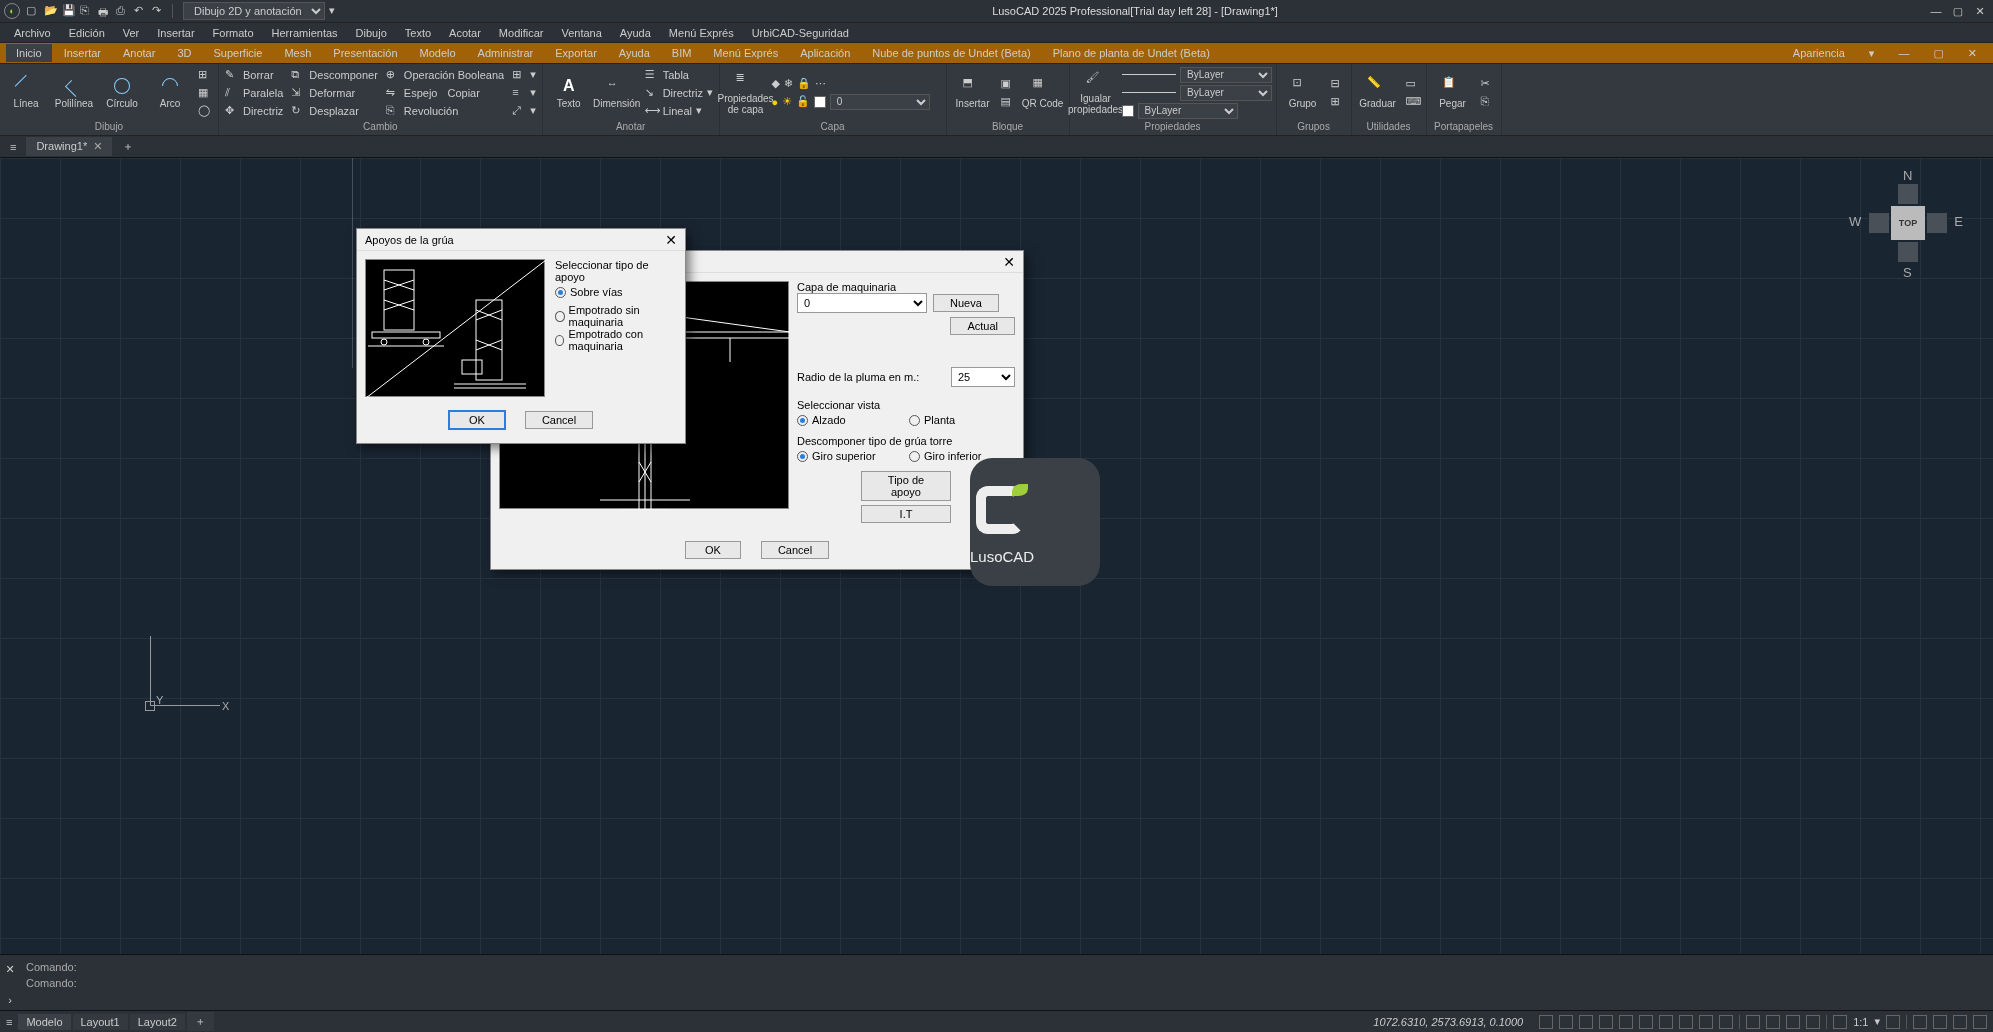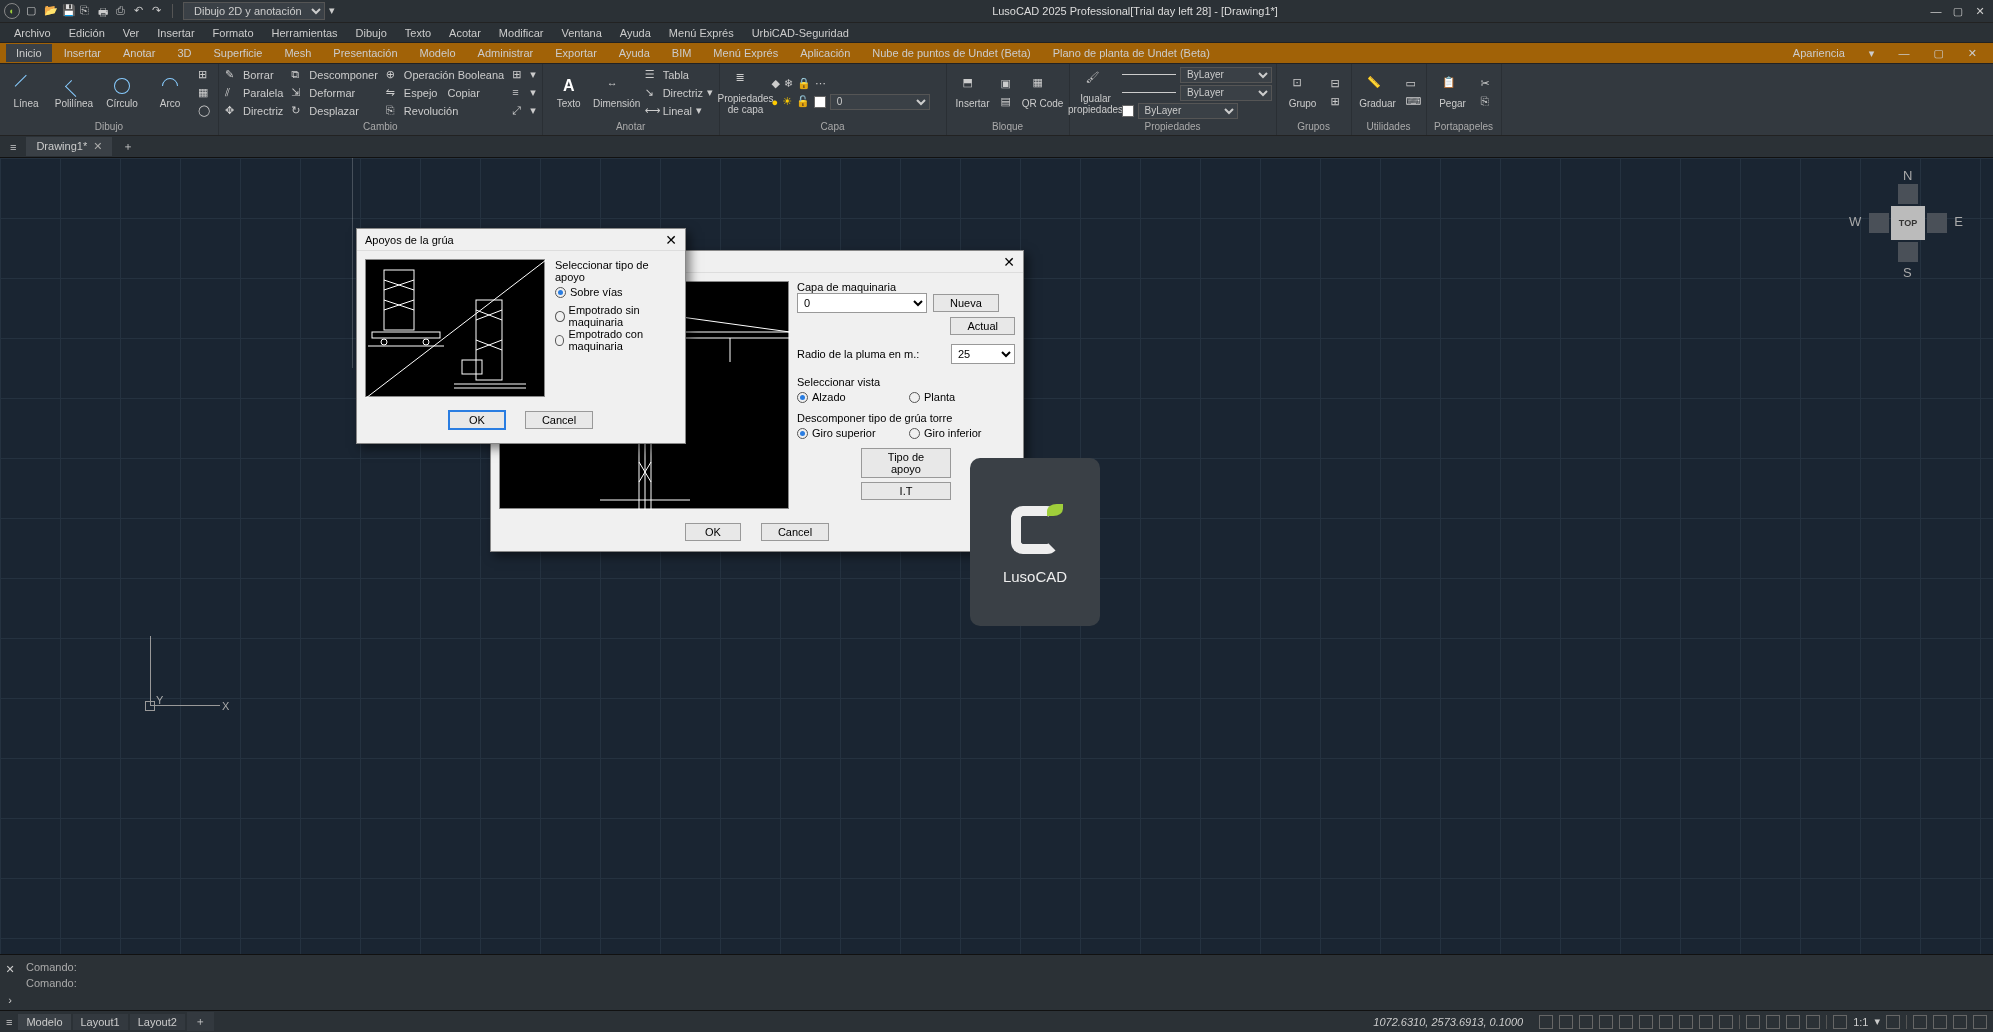--- a/index.html
+++ b/index.html
@@ -91,21 +91,21 @@
 .radio-row { display: flex; align-items: center; gap: 4px; height: 18px; }
 .radio-dot { width: 11px; height: 11px; border: 1px solid #555; border-radius: 50%; display: inline-flex; align-items: center; justify-content: center; }
 .radio-dot.checked::after { content: ""; width: 5px; height: 5px; background: #2a7de1; border-radius: 50%; }
 
 
 .dlg2-left { width: 290px; }
 .dlg2-right { flex: 1; padding-left: 8px; }
 .dlg2-body { display: flex; }
 
 
-.luso { position: absolute; left: 970px; top: 460px; width: 130px; height: 168px; background: #3a4046; border-radius: 10px; display: flex; flex-direction: column; align-items: center; justify-content: center; gap: 8px; }
+.luso { position: absolute; left: 970px; top: 460px; width: 130px; height: 128px; background: #3a4046; border-radius: 22px; display: flex; flex-direction: column; align-items: flex-start; justify-content: center; gap: 8px; }
 .luso .mark { width: 60px; height: 60px; position: relative; }
 .luso .mark .c { position: absolute; left: 6px; top: 6px; width: 48px; height: 48px; border: 10px solid #eee; border-radius: 12px; border-right-color: transparent; }
 .luso .mark .leaf { position: absolute; right: 2px; top: 4px; width: 16px; height: 12px; background: #9fce3b; border-radius: 60% 0 60% 0; }
 .luso .txt { color: #eee; font-size: 15px; }
 
 
 .urbi-pop { position: absolute; right: 0; bottom: 78px; width: 120px; height: 130px; background: #fff; border: 1px solid #aaa; padding: 4px; color: #000; }
 .urbi-pop .hdr { display: flex; align-items: center; gap: 4px; }
 .urbi-pop .sq { width: 12px; height: 10px; background: #ffd95e; border: 1px solid #aaa; }
 .urbi-pop .thumb { margin-top: 20px; height: 50px; background: #eee; }
@@ -493,21 +493,21 @@
             </g>
           </svg>
         </div>
       </div>
       <div class="dlg2-right">
         <div class="dlg-label">Capa de maquinaria</div>
         <div class="dlg-row">
           <select class="dlg-select" style="width:130px"><option>0</option></select>
           <button class="dlg-btn">Nueva</button>
         </div>
-        <div class="dlg-row" style="justify-content:flex-end;margin-bottom:9px">
+        <div class="dlg-row" style="justify-content:flex-end;margin-bottom:32px">
           <button class="dlg-btn">Actual</button>
         </div>
         <div class="dlg-row" style="margin-bottom:12px">
           <span class="dlg-label" style="flex:1">Radio de la pluma en m.:</span>
           <select class="dlg-select" style="width:64px"><option>25</option></select>
         </div>
         <div class="dlg-label">Seleccionar vista</div>
         <div class="dlg-row radio-group">
           <div class="radio-row" style="flex:1">
               <span class="radio-dot checked"></span>

